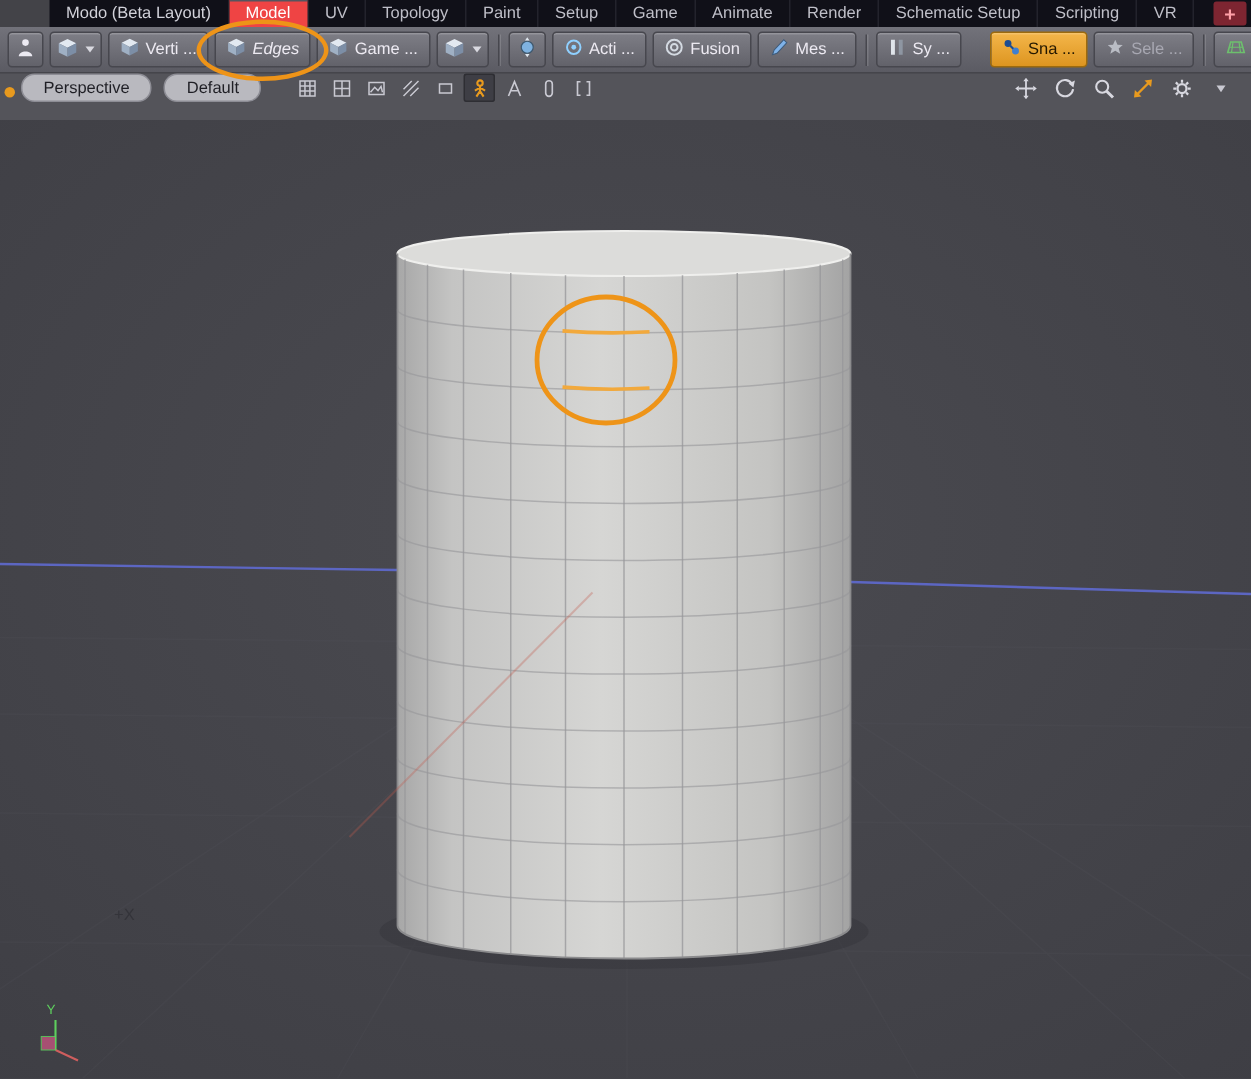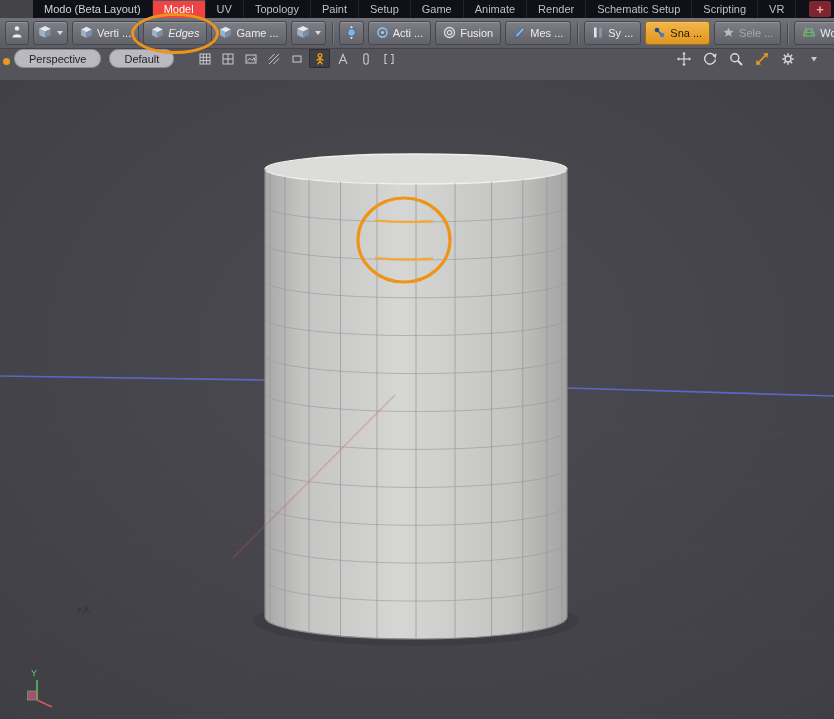--- a/index.html
+++ b/index.html
@@ -27,21 +27,21 @@
     border-bottom:1px solid #45454b;display:flex;align-items:center;
     padding:0 5px;gap:4px;
   }
   .tbtn{
     display:inline-flex;align-items:center;gap:4px;height:22px;padding:0 7px;
     border-radius:3px;background:linear-gradient(#7e7e86,#62626a);
     border:1px solid #47474e;box-shadow:inset 0 1px 0 rgba(255,255,255,.18);
     color:#edeaf2;font-size:11px;white-space:nowrap;
   }
   .tbtn.icon-only{padding:0 4px;}
-  .tbtn.active-orange{background:linear-gradient(#f4b64a,#dd9520);border-color:#9c6a0e;color:#241800;}
+  .tbtn.active-orange{background:linear-gradient(#f4b64a,#dd9520);border-color:#9c6a0e;color:#241800;margin-left:15px;}
   .tbtn.disabled{color:#a8a8b2;}
   .sep1{width:1px;height:21px;background:#47474e;box-shadow:1px 0 0 rgba(255,255,255,.14);margin:0 2px;flex:none;}
   .drop{width:0;height:0;border-left:3.5px solid transparent;border-right:3.5px solid transparent;border-top:4px solid #d9d9e0;margin-left:1px;}
   .edges-wrap{position:relative;font-style:italic;}
   .annotation-ellipse{
     position:absolute;left:-12px;top:-8px;right:-12px;bottom:-9px;
     border:3px solid #ee9418;border-radius:50%;pointer-events:none;z-index:6;
   }
   
   .toolbar2{

